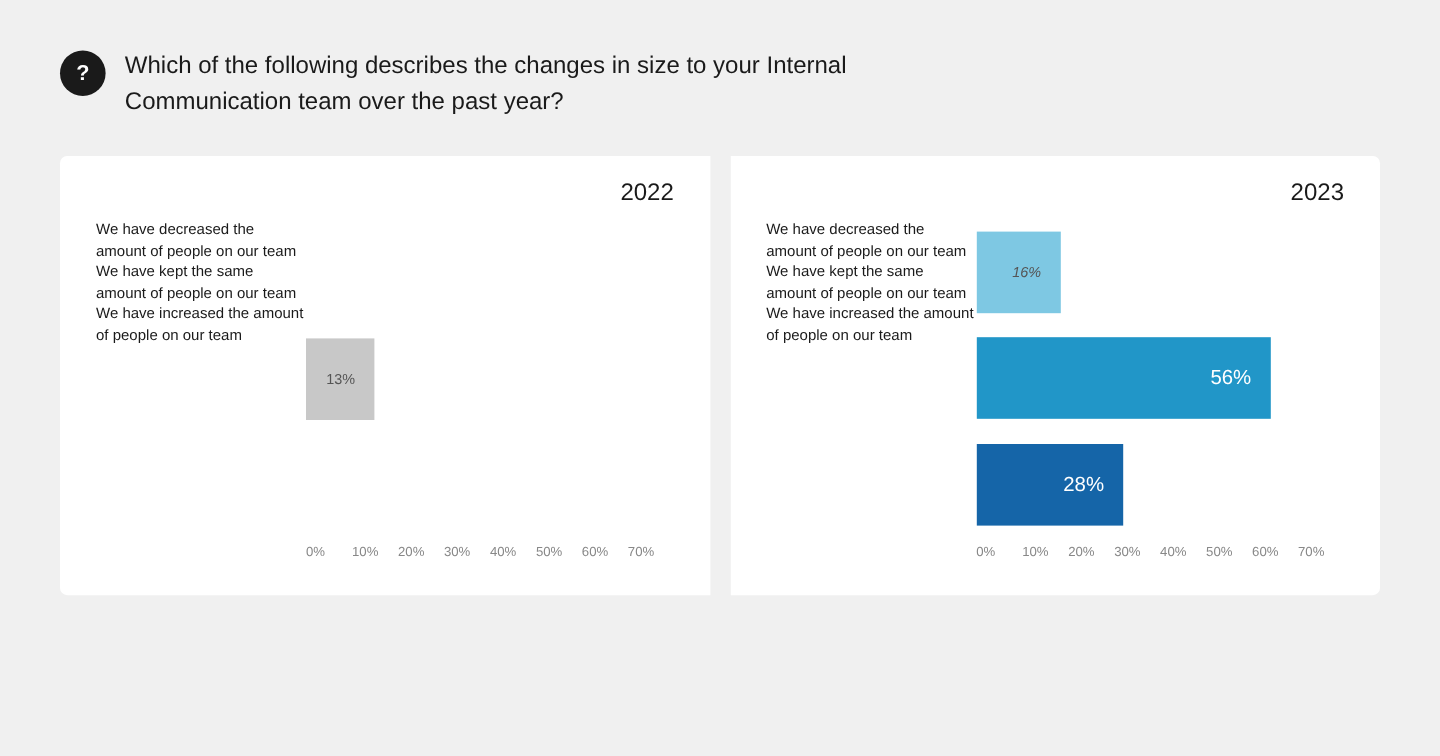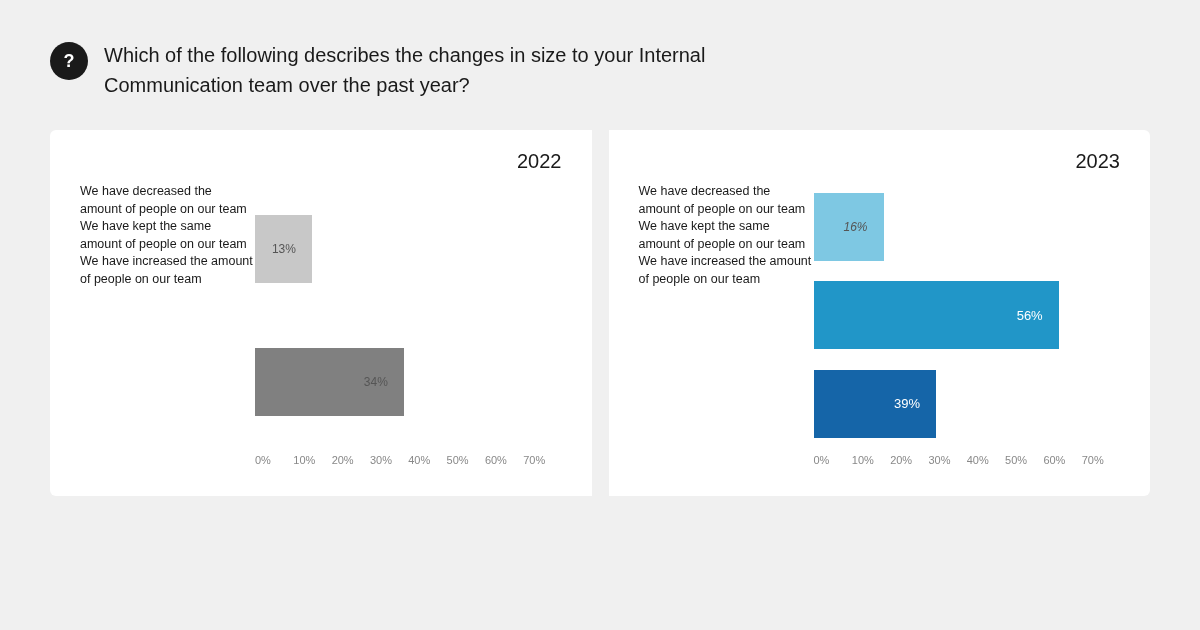--- a/index.html
+++ b/index.html
@@ -117,21 +117,21 @@
     }
 
     .bar-value {
       font-size: 12px;
       color: #555;
       font-weight: 400;
     }
 
     .bar-value-white {
       color: white;
-      font-size: 13px;
+      font-size: 17px;
       text-align: right;
     }
 
     
     .bar-2022-1 { background: #c8c8c8; }
     .bar-2022-2 { background: #b0b0b0; }
     .bar-2022-3 { background: #808080; }
 
     
     .bar-2023-1 { background: #7ec8e3; }
@@ -165,25 +165,20 @@
           <div class="chart-labels">
             <div class="chart-label">We have decreased the amount of people on our team</div>
             <div class="chart-label">We have kept the same amount of people on our team</div>
             <div class="chart-label">We have increased the amount of people on our team</div>
           </div>
           <div style="flex: 1 1 0%; display: flex; flex-direction: column;">
             <div style="flex: 1 1 0%; display: flex; flex-direction: column; justify-content: space-around;">
               <div class="bar-row">
                 <div class="bar bar-2022-1" style="width: 18.5714%;">
                   <span class="bar-value">13%</span>
-                </div>
-              </div>
-              <div class="bar-row">
-                <div class="bar bar-2022-3" style="width: 48.5714%;">
-                  <span class="bar-value">34%</span>
                 </div>
               </div>
             </div>
             <div style="display: flex; padding-top: 6px;">
               <div class="x-tick">0%</div>
               <div class="x-tick">10%</div>
               <div class="x-tick">20%</div>
               <div class="x-tick">30%</div>
               <div class="x-tick">40%</div>
               <div class="x-tick">50%</div>
@@ -208,21 +203,21 @@
                   <span class="bar-value">16%</span>
                 </div>
               </div>
               <div class="bar-row">
                 <div class="bar bar-2023-2" style="width: 80%;">
                   <span class="bar-value-white">56%</span>
                 </div>
               </div>
               <div class="bar-row">
                 <div class="bar bar-2023-3" style="width: 40%;">
-                  <span class="bar-value-white">39%</span>
+                  <span class="bar-value-white">28%</span>
                 </div>
               </div>
             </div>
             <div style="display: flex; padding-top: 6px;">
               <div class="x-tick">0%</div>
               <div class="x-tick">10%</div>
               <div class="x-tick">20%</div>
               <div class="x-tick">30%</div>
               <div class="x-tick">40%</div>
               <div class="x-tick">50%</div>

